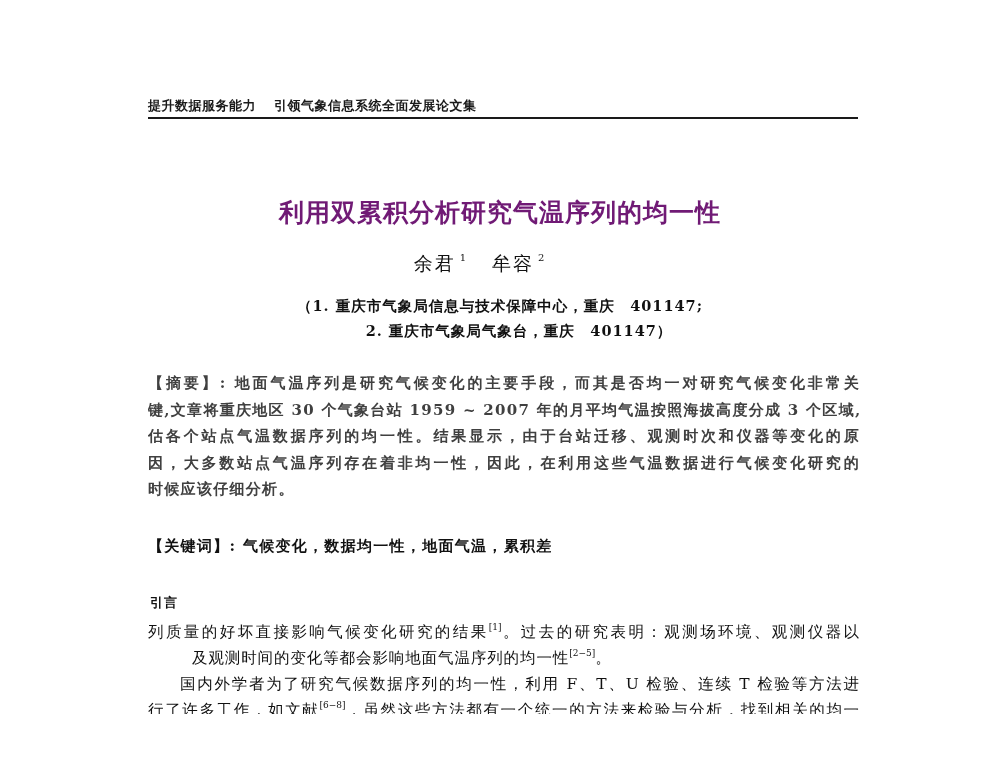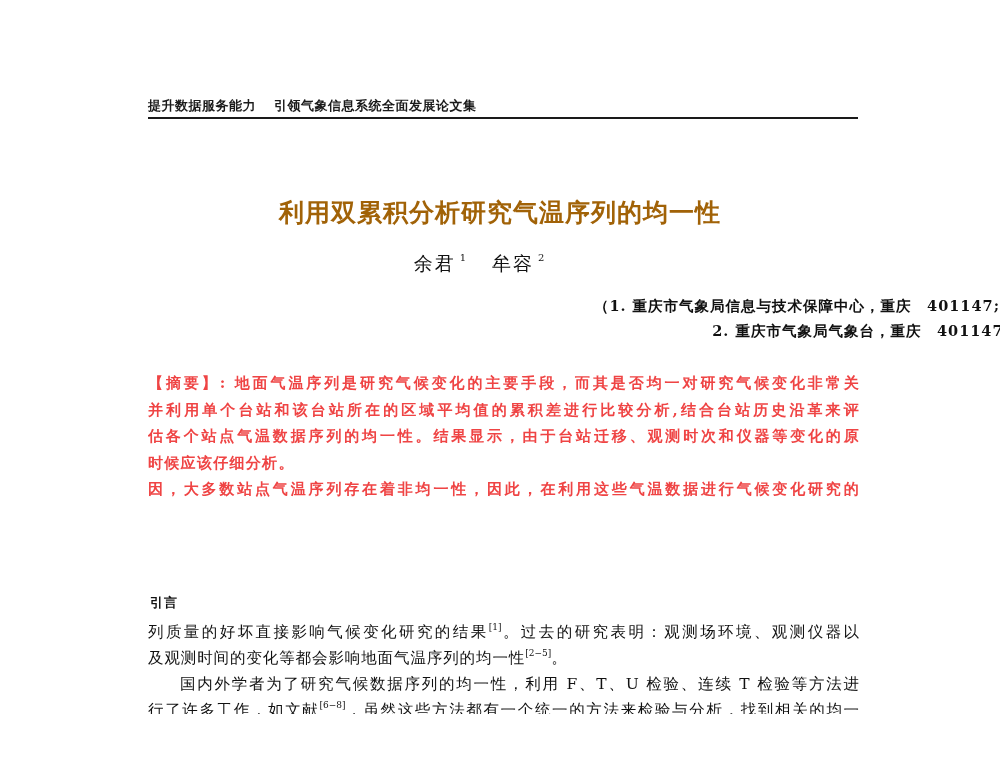--- a/index.html
+++ b/index.html
@@ -44,42 +44,42 @@
     .title {
       position: absolute;
       left: 0;
       width: 1000px;
       top: 196px;
       text-align: center;
       font-family: "DejaVu Sans", "Liberation Sans", sans-serif;
       font-size: 25px;
       font-weight: bold;
       letter-spacing: 1px;
-      color: #a16207;
+      color: #701a75;
     }
     .authors {
       position: absolute;
       left: 0;
       width: 960px;
       top: 251px;
       text-align: center;
       font-size: 19px;
       letter-spacing: 2px;
     }
     .authors sup {
       font-size: 10px;
       vertical-align: 9px;
       margin-left: 4px;
     }
     .authors .gap { display: inline-block; width: 24px; }
     .affil {
       position: absolute;
       left: 0;
       width: 1000px;
-      text-align: right;
+      text-align: center;
       font-size: 14.5px;
       font-weight: bold;
       letter-spacing: 1px;
     }
     .affil.l1 { top: 297px; }
     .affil.l2 { top: 322px; padding-left: 19px; }
     .abstract {
       position: absolute;
       left: 148px;
       top: 374px;
@@ -87,21 +87,21 @@
     }
     .abs-line {
       height: 26.5px;
       font-size: 15px;
       letter-spacing: 1.3px;
       white-space: nowrap;
       overflow: hidden;
       text-align: justify;
       text-align-last: justify;
       font-weight: bold;
-      color: #ef4444;
+      color: #404040;
     }
     .abs-line.last { text-align-last: left; }
     .abs-label { font-weight: bold; }
     .keywords {
       position: absolute;
       left: 148px;
       top: 537px;
       width: 712px;
       font-size: 15px;
       letter-spacing: 1.3px;
@@ -127,21 +127,21 @@
       height: 26px;
       font-size: 15.5px;
       letter-spacing: 0.9px;
       white-space: nowrap;
       overflow: hidden;
       text-align: justify;
       text-align-last: justify;
       color: #111;
     }
     .body-line.indent { padding-left: 32px; }
-    .body-line.last { text-align-last: left; }
+    .body-line.last { text-align-last: left; margin-left: 44px; }
     .body-line.cut {
       height: 14px;
       overflow: hidden;
     }
     .body-line sup, .abs-line sup {
       font-size: 9px;
       vertical-align: 7px;
       letter-spacing: 0;
     }
   </style>
@@ -159,26 +159,29 @@
 
   <div class="authors">
     <span>余君</span><sup>1</sup><span class="gap"></span><span>牟容</span><sup>2</sup>
   </div>
 
   <div class="affil l1">（1. 重庆市气象局信息与技术保障中心，重庆　401147;</div>
   <div class="affil l2">2. 重庆市气象局气象台，重庆　401147）</div>
 
   <div class="abstract">
     <div class="abs-line"><span class="abs-label">【摘要】:</span> <span>地面气温序列是研究气候变化的主要手段，而其是否均一对研究气候变化非常关</span></div>
-    <div class="abs-line">并利用单个台站和该台站所在的区域平均值的累积差进行比较分析,结合台站历史沿革来评</div>
+    <div class="abs-line">键,文章将重庆地区 30 个气象台站 1959 ~ 2007 年的月平均气温按照海拔高度分成 3 个区域,</div>
     <div class="abs-line">估各个站点气温数据序列的均一性。结果显示，由于台站迁移、观测时次和仪器等变化的原</div>
+    <div class="abs-line">因，大多数站点气温序列存在着非均一性，因此，在利用这些气温数据进行气候变化研究的</div>
     <div class="abs-line last">时候应该仔细分析。</div>
-    <div class="abs-line">因，大多数站点气温序列存在着非均一性，因此，在利用这些气温数据进行气候变化研究的</div>
   </div>
 
+  <div class="keywords">
+    <span>【关键词】:</span> <span>气候变化，数据均一性，地面气温，累积差</span>
+  </div>
 
   <div class="section-head">引言</div>
 
   <div class="body-text">
     <div class="body-line"><span>列质量的好坏直接影响气候变化研究的结果</span><sup>[1]</sup><span>。过去的研究表明：观测场环境、观测仪器以</span></div>
     <div class="body-line last"><span>及观测时间的变化等都会影响地面气温序列的均一性</span><sup>[2−5]</sup><span>。</span></div>
     <div class="body-line indent">国内外学者为了研究气候数据序列的均一性，利用 F、T、U 检验、连续 T 检验等方法进</div>
     <div class="body-line cut"><span>行了许多工作，如文献</span><sup>[6−8]</sup><span>，虽然这些方法都有一个统一的方法来检验与分析，找到相关的均一</span></div>
   </div>
 

